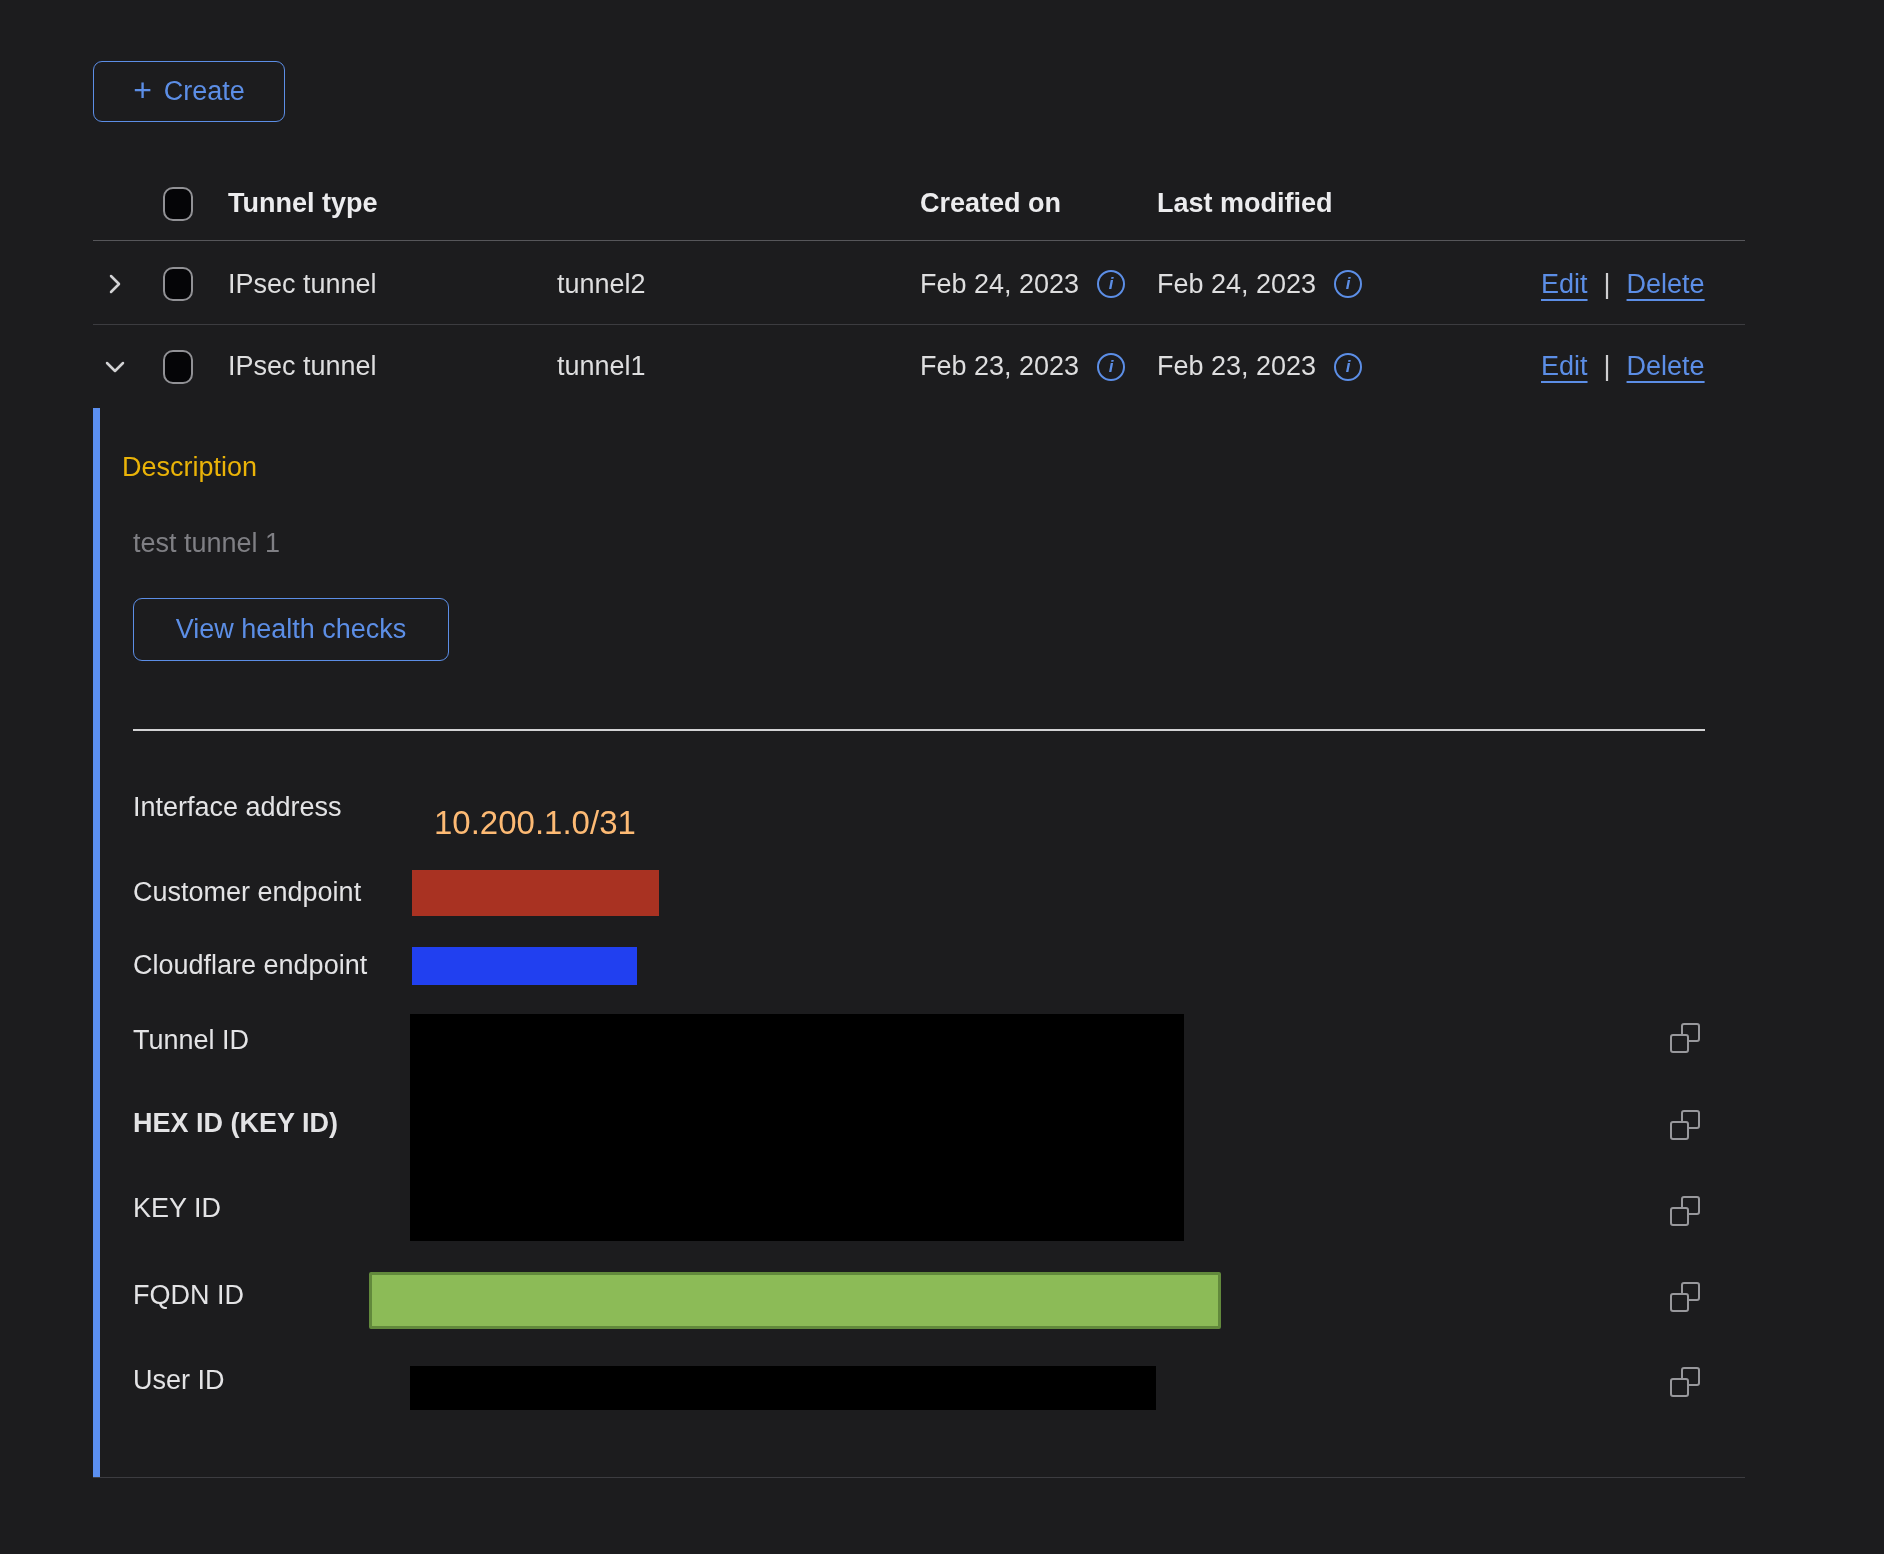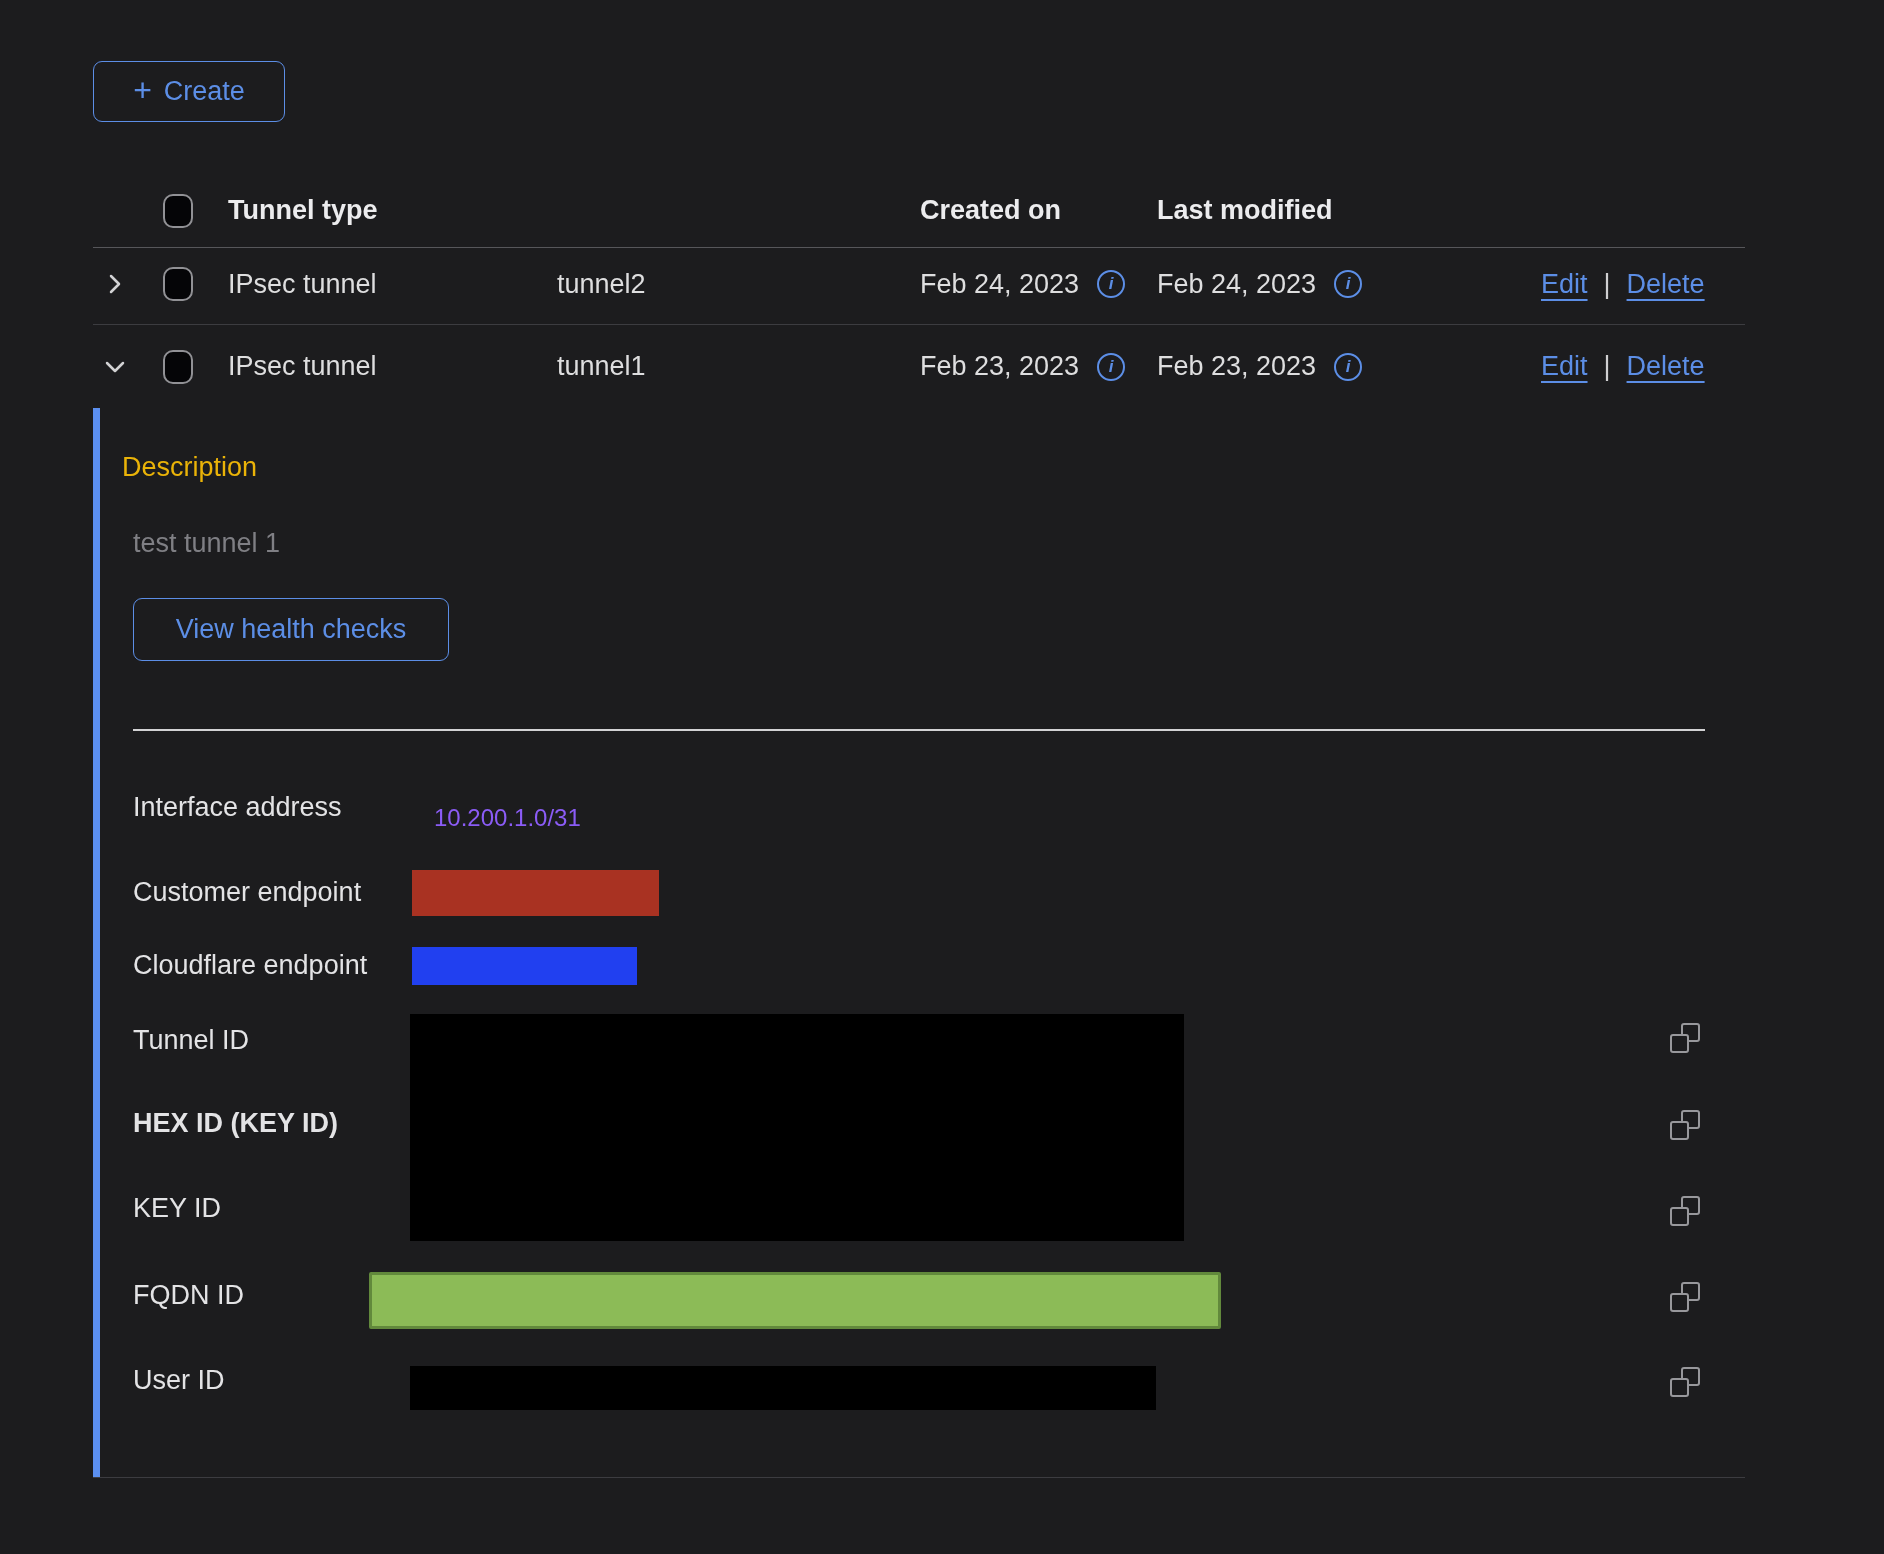--- a/index.html
+++ b/index.html
@@ -10,21 +10,21 @@
   
   .outline-btn {
     position:absolute; display:flex; align-items:center; justify-content:center; gap:12px;
     background:transparent; border:1.5px solid var(--accent,#5c8ee6); border-radius:9px;
     color:var(--accent,#5c8ee6); font-size:27px; font-family:inherit; cursor:pointer;
   }
   .plus-glyph { font-size:32px; font-weight:400; line-height:1; margin-top:-3px; }
 
   
   .t-row { position:absolute; left:93px; width:1652px; }
-  .t-head { top:174px; height:74px; border-bottom:1px solid #56565a; }
+  .t-head { top:167px; height:74px; border-bottom:1px solid #56565a; }
   .t-r1 { top:244px; height:81px; border-bottom:1px solid #3c3c40; }
   .t-r2 { top:325px; height:83px; }
   .cell { position:absolute; top:0; height:100%; display:flex; align-items:center; }
   .c-chev { left:10px; }
   .c-check { left:70px; }
   .c-type { left:135px; }
   .c-name { left:464px; }
   .c-created { left:791px; gap:18px;margin-left:36px; }
   .c-modified { left:1064px; gap:18px; }
   .c-actions { left:1448px; gap:16px;text-align:right; }
@@ -46,21 +46,21 @@
   .pipe { color:#cfcfd1; font-size:27px; }
 
   
   .panel-bar { position:absolute; left:93px; top:408px; width:7px; height:1070px; background:var(--panel_bar,#5b8ff0); }
   .panel-bottom { position:absolute; left:93px; top:1477px; width:1652px; height:1px; background:#3c3c40; }
   .desc-label { position:absolute; left:122px; top:444px; font-size:27px; font-weight:500; color:#eab308;margin-top:8px; }
   .desc-value { position:absolute; left:133px; top:528px; font-size:27px; color:#7f7f84; }
   .panel-hr { position:absolute; left:133px; top:729px; width:1572px; height:2px; background:#d2d2d4; }
 
   .dlabel { position:absolute; left:133px; font-size:27px; color:#e3e3e5; }
-  .dvalue { position:absolute; font-size:24px; color:#8b5cf6; }
+  .dvalue { position:absolute; font-size:33px; color:#fdba74; }
 
   .redact { position:absolute; }
   .r-red   { left:412px; top:870px;  width:247px; height:46px;  background:var(--redact_red,#a93222); }
   .r-blue  { left:412px; top:947px;  width:225px; height:38px;  background:var(--redact_blue,#2140f0); }
   .r-black-big  { left:410px; top:1014px; width:774px; height:227px; background:var(--redact_black,#000); }
   .r-green { left:369px; top:1272px; width:852px; height:57px;  background:var(--redact_green,#8cbb57); border:3px solid var(--redact_green_border,#62893c); border-radius:2px; }
   .r-black-user { left:410px; top:1366px; width:746px; height:44px; background:var(--redact_black,#000); }
 
   .copy-btn { position:absolute; left:1670px; width:30px; height:30px; background:none; border:none; cursor:pointer; }
   .copy-ic { position:relative; width:30px; height:30px; display:block; }

